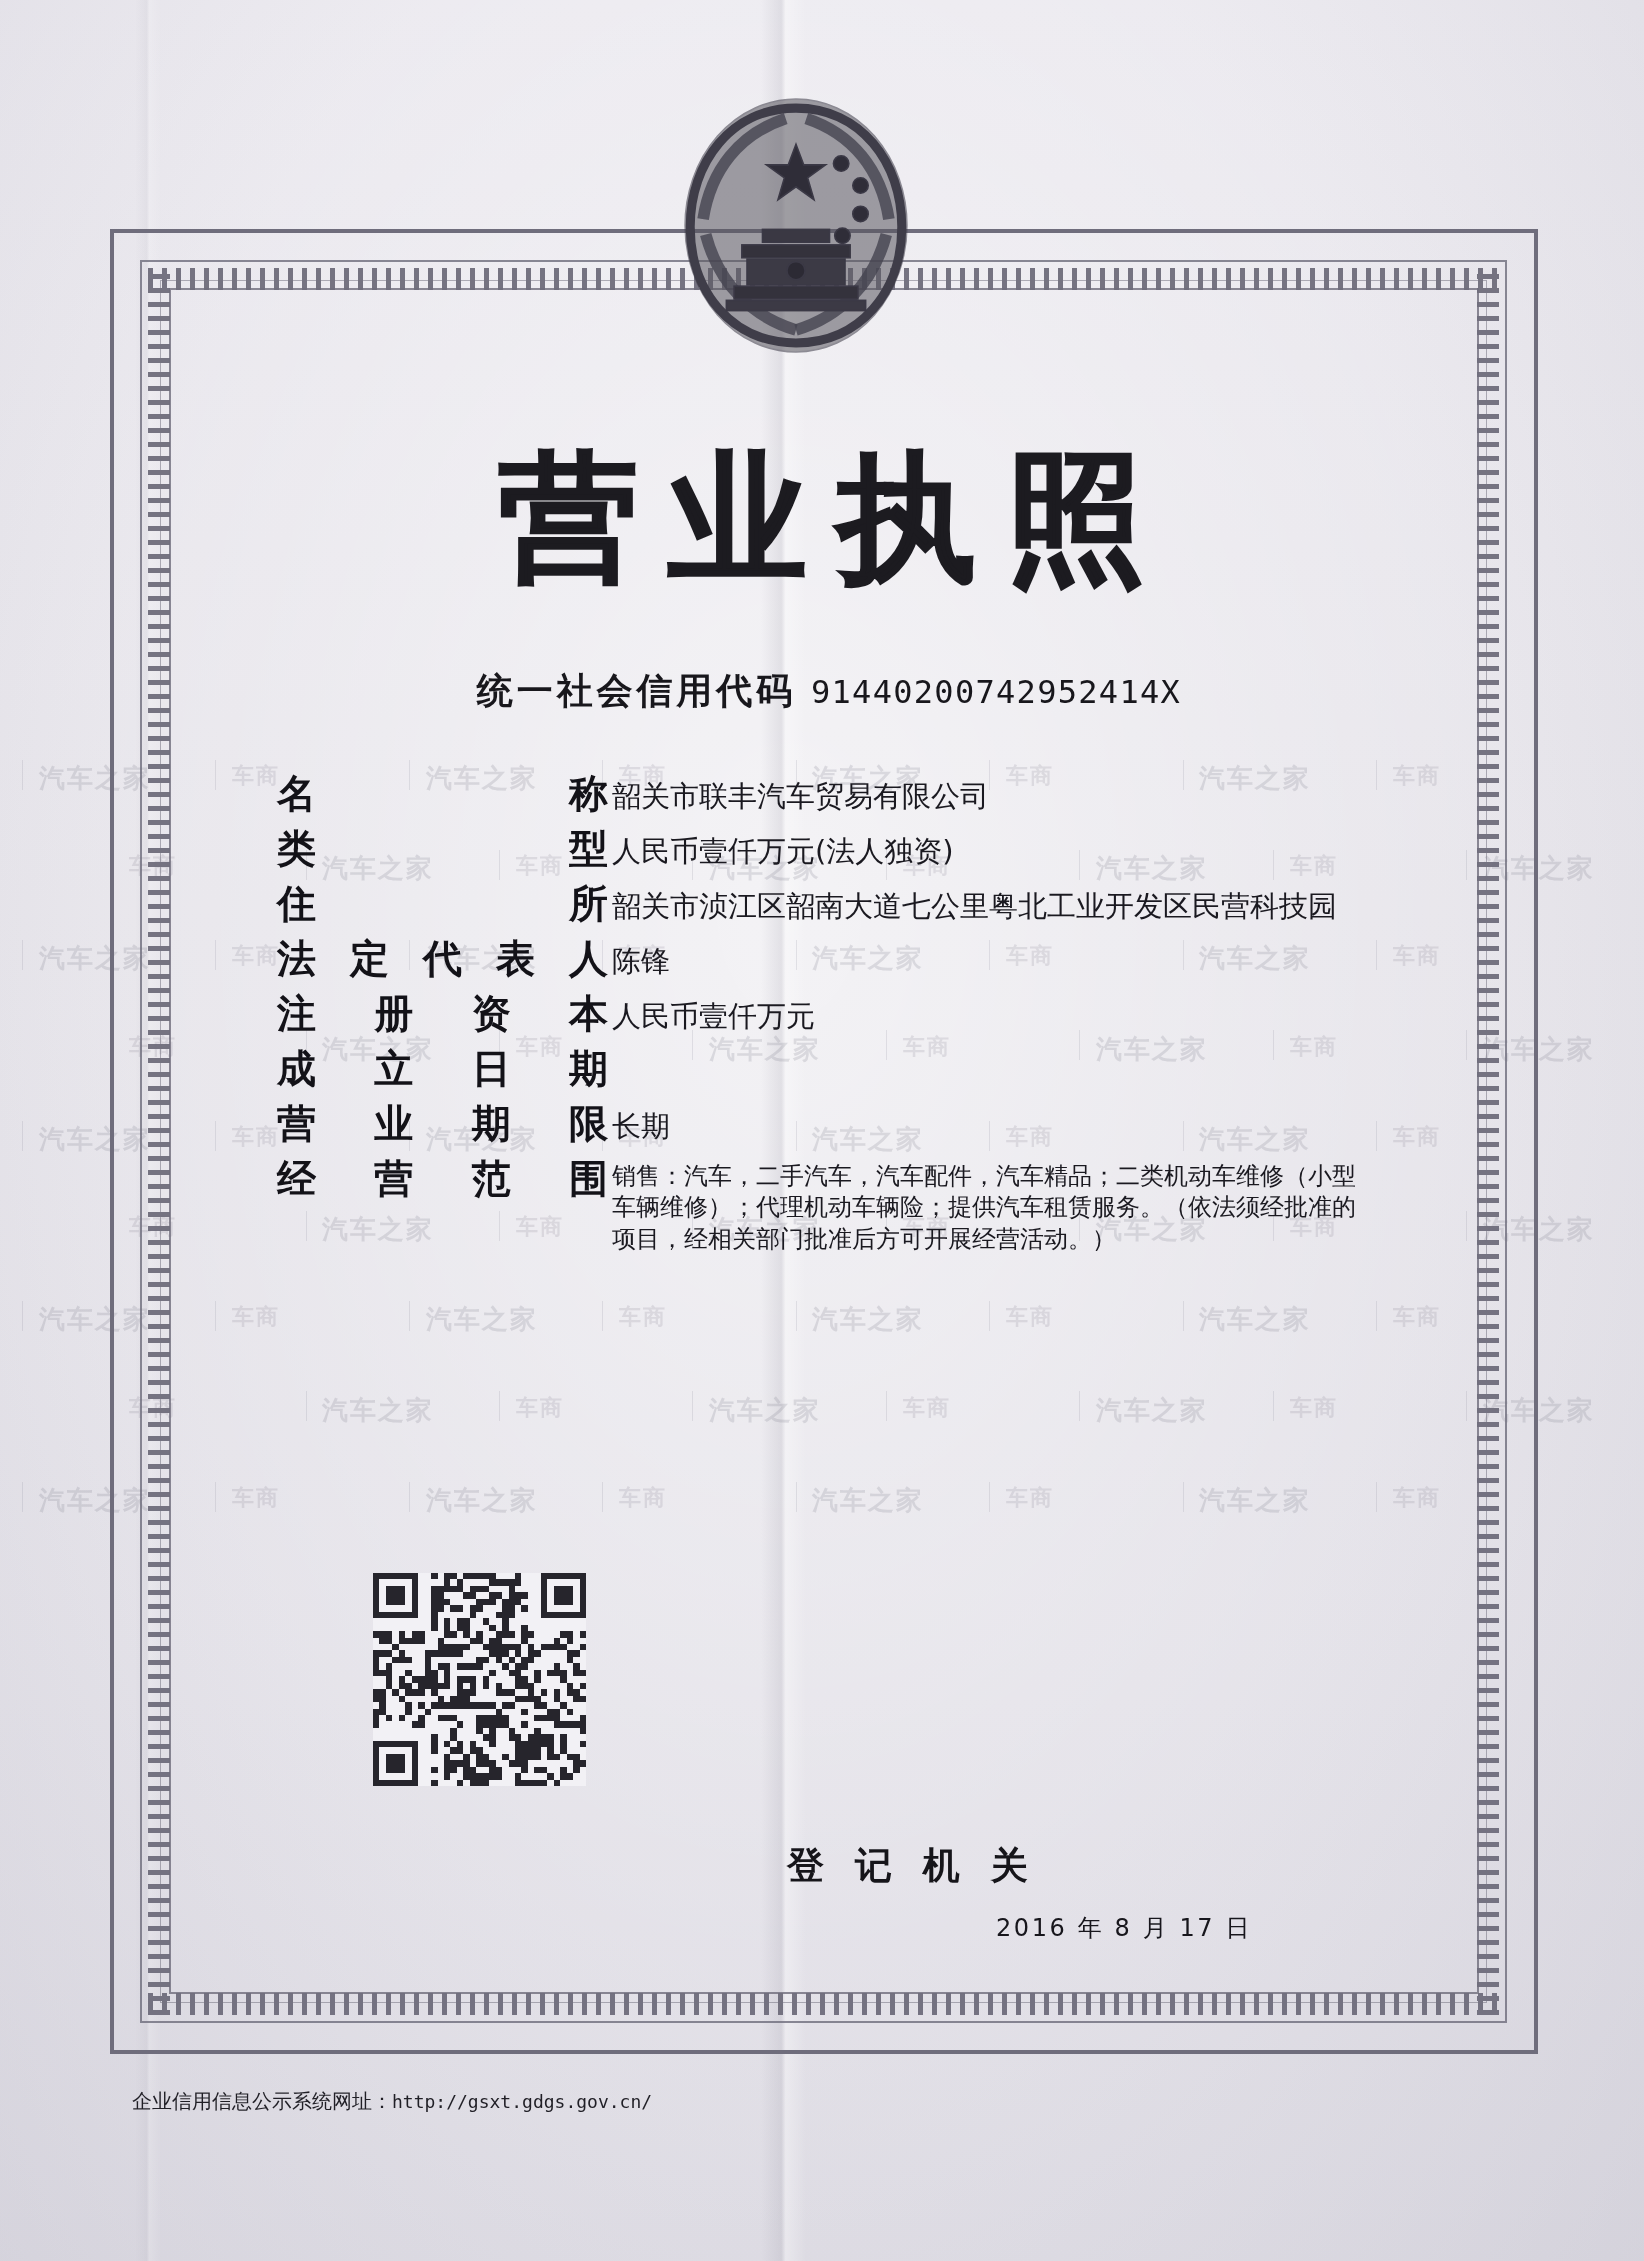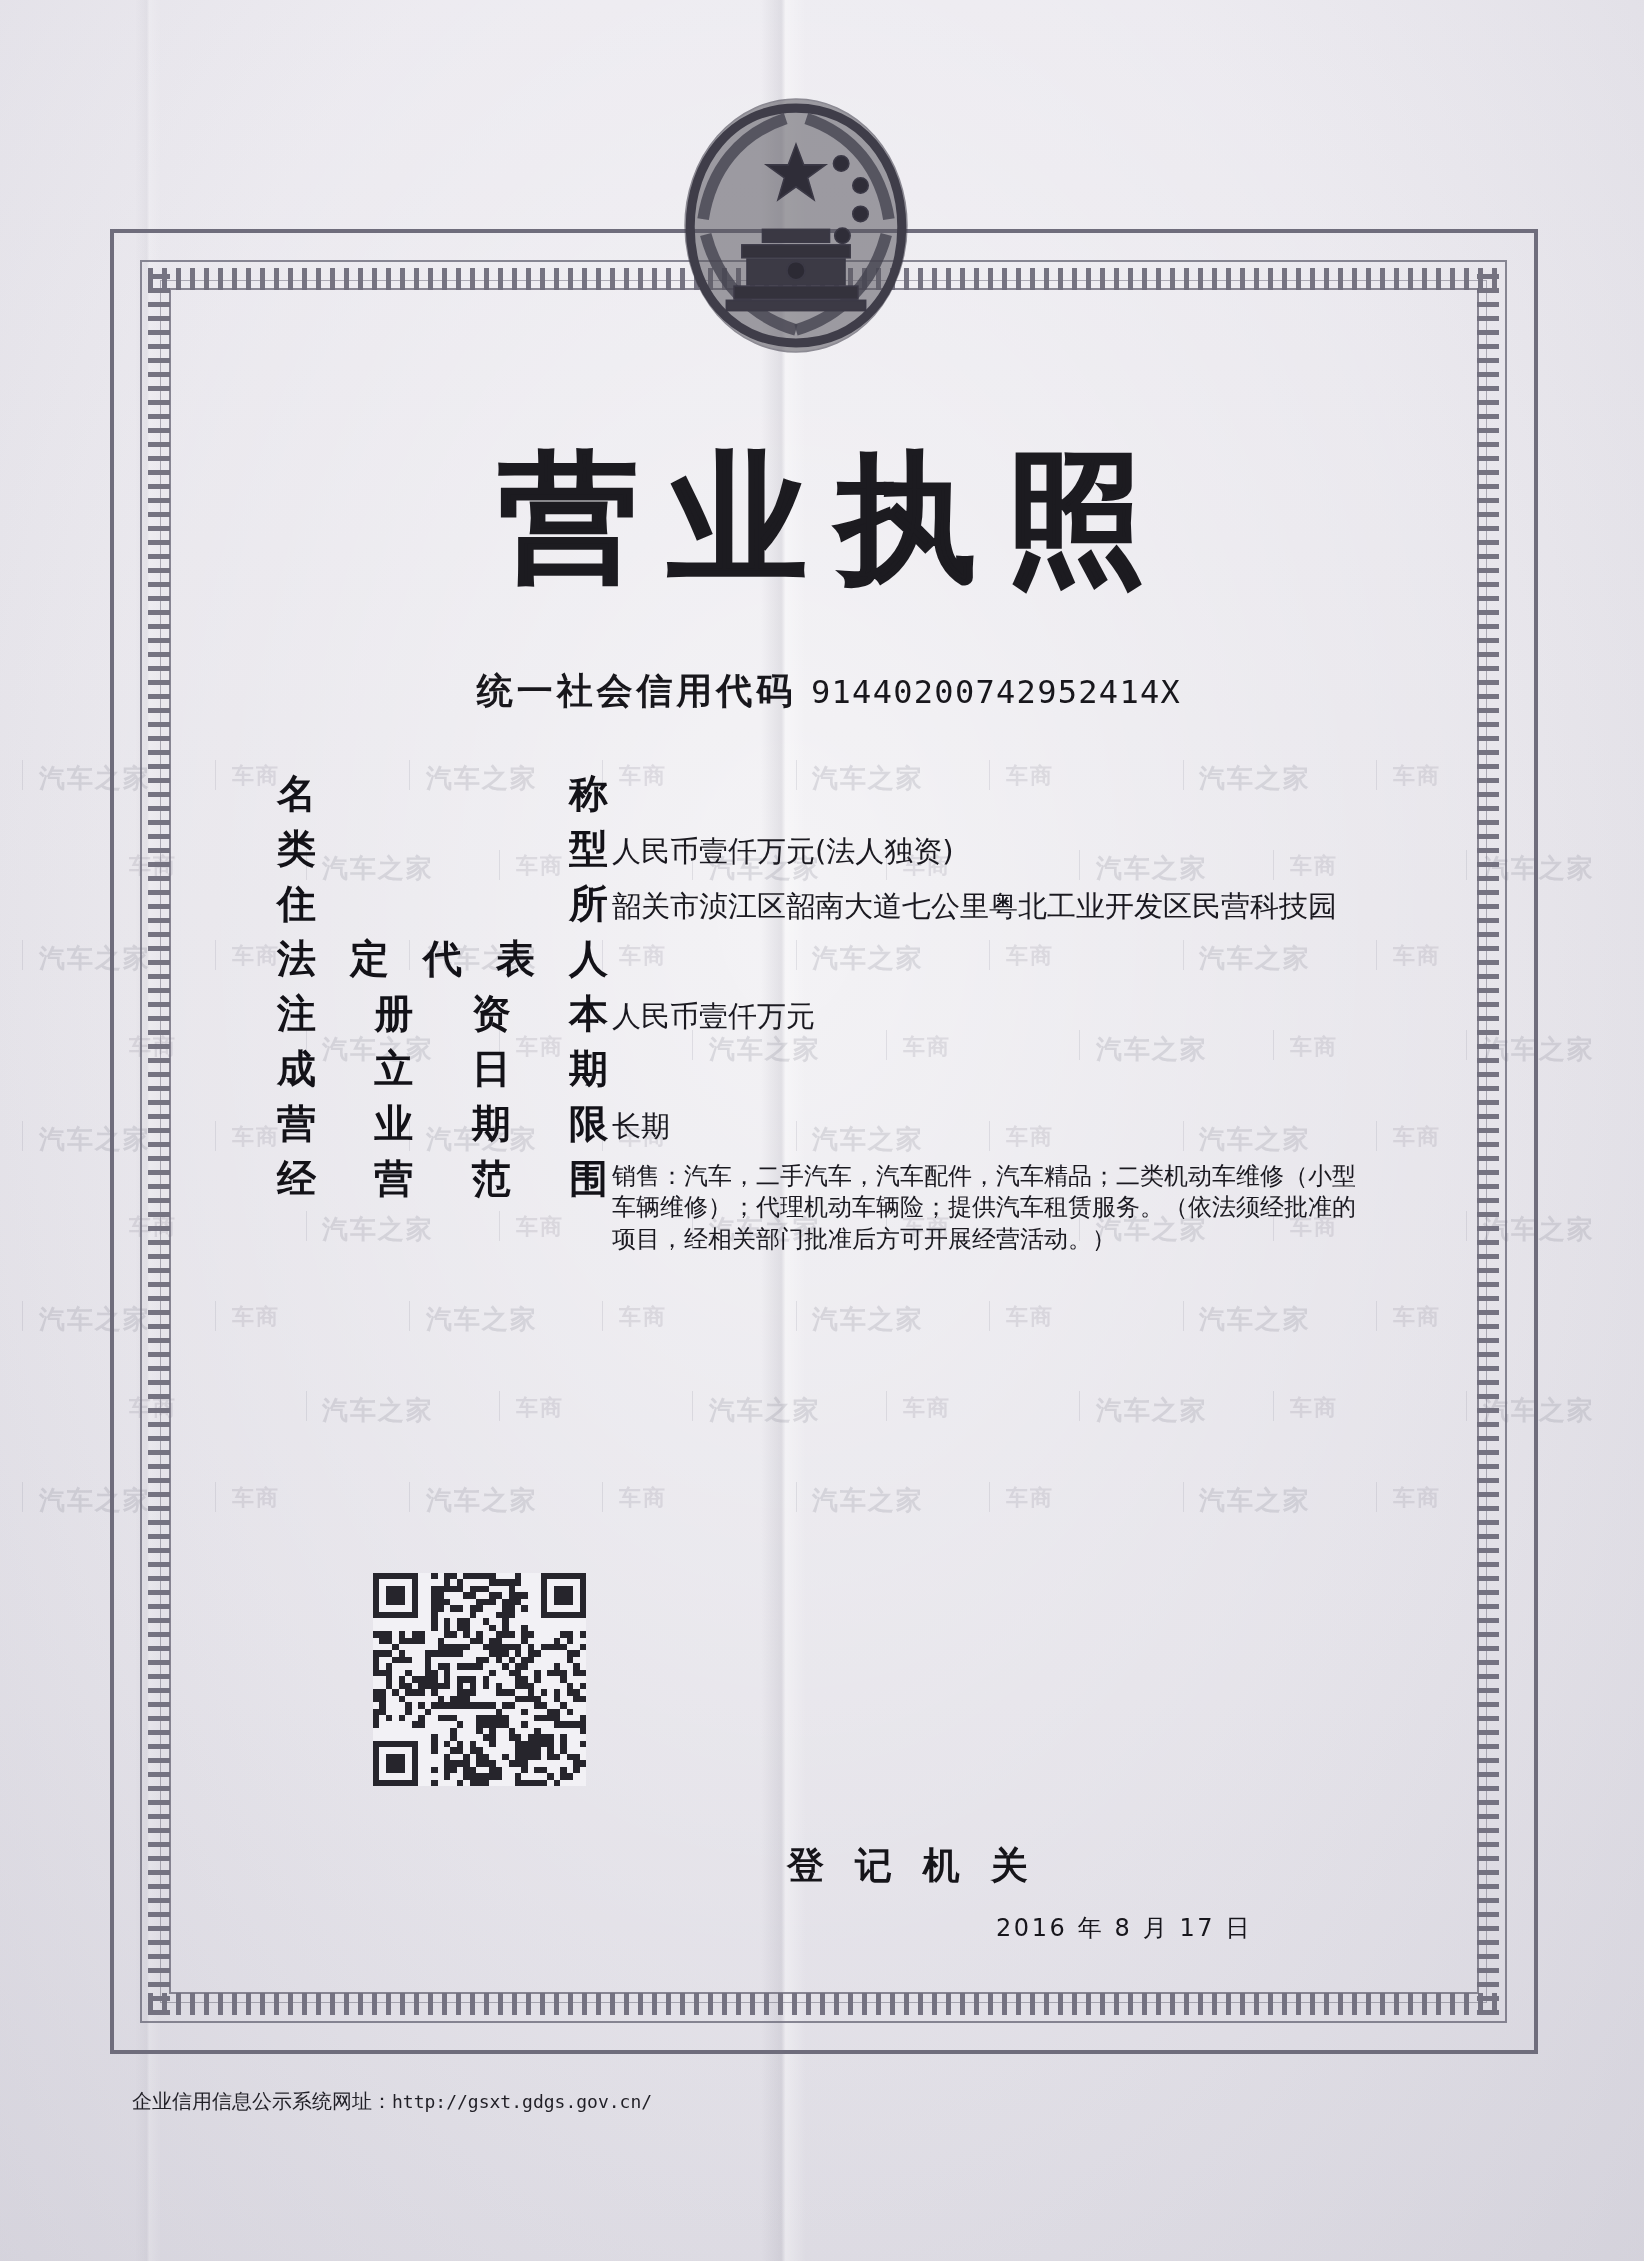--- a/index.html
+++ b/index.html
@@ -425,20 +425,21 @@
     <span class="code-label">统一社会信用代码</span>
     <span class="code-value">91440200742952414X</span>
   </div>
 
   <div class="fields" id="field-list">
       <div class="field">
         <div class="field-label">
           <span>名</span>
           <span>称</span>
         </div>
+        <div class="field-value">韶关市联丰汽车贸易有限公司</div>
       </div>
       <div class="field">
         <div class="field-label">
           <span>类</span>
           <span>型</span>
         </div>
         <div class="field-value">人民币壹仟万元(法人独资)</div>
       </div>
       <div class="field">
         <div class="field-label">
@@ -448,20 +449,21 @@
         <div class="field-value">韶关市浈江区韶南大道七公里粤北工业开发区民营科技园</div>
       </div>
       <div class="field">
         <div class="field-label">
           <span>法</span>
           <span>定</span>
           <span>代</span>
           <span>表</span>
           <span>人</span>
         </div>
+        <div class="field-value">陈锋</div>
       </div>
       <div class="field">
         <div class="field-label">
           <span>注</span>
           <span>册</span>
           <span>资</span>
           <span>本</span>
         </div>
         <div class="field-value">人民币壹仟万元</div>
       </div>

